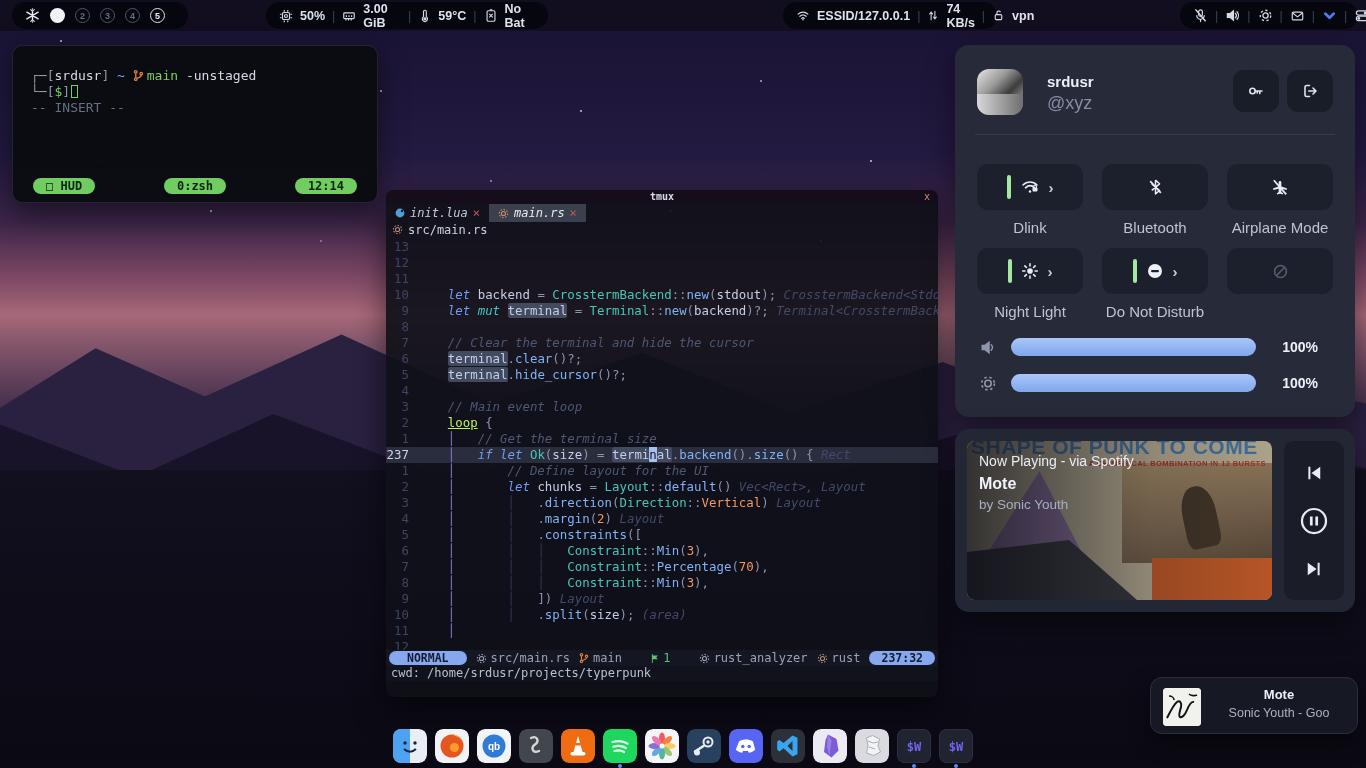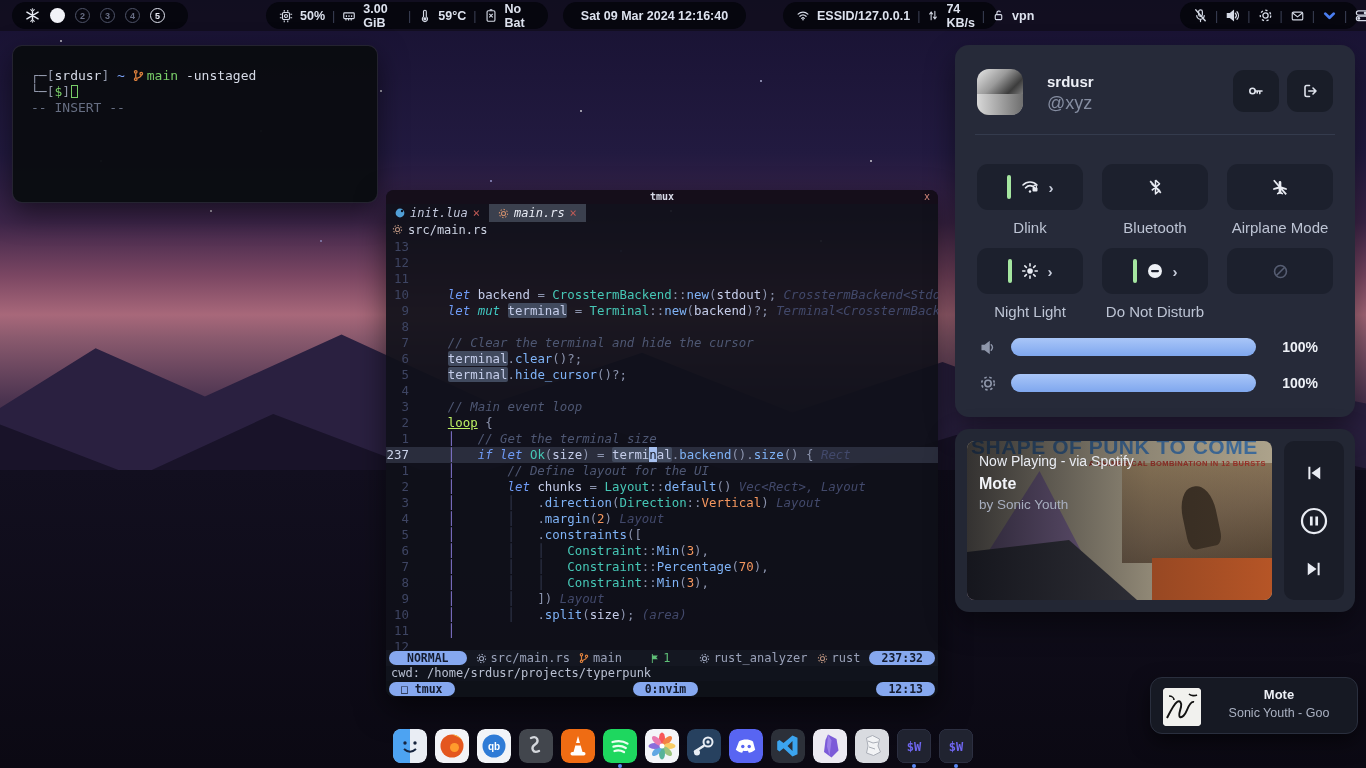--- a/index.html
+++ b/index.html
@@ -160,23 +160,20 @@
       <span>59°C</span>
       <span class="sep">|</span>
       <span class="icx">
           <svg width="14" height="14" viewBox="0 0 16 16" stroke="#d5dae6" stroke-width="1.3" fill="none">
             <rect x="3.5" y="2" width="9" height="12" rx="1.5"></rect>
             <path d="M6.5 1h3M6 9.5l4-4M6 5.5l4 4"></path>
           </svg>
         </span>
       <span>No Bat</span>
     </div>
-    <div class="pill" style="left:563px;width:183px;justify-content:center">
-      <span>Sat 09 Mar 2024 12:16:40</span>
-    </div>
     <div class="pill" style="left:783px;width:214px">
       <span class="icx">
           <svg width="14" height="13" viewBox="0 0 16 16" stroke="#d5dae6" stroke-width="1.5" fill="none" stroke-linecap="round">
             <path d="M2 6.3C5.5 2.9 10.5 2.9 14 6.3M4.2 9c2.4-2.2 5.2-2.2 7.6 0M6.4 11.5c1-.9 2.2-.9 3.2 0"></path>
             <circle cx="8" cy="13.2" r="1" fill="#d5dae6" stroke="none"></circle>
           </svg>
         </span>
       <span>ESSID/127.0.0.1</span>
       <span class="sep">|</span>
       <span class="icx">
@@ -246,20 +243,27 @@
       <div><span class="t-gray">┌─[</span><span>srdusr</span><span class="t-gray">] </span><span class="t-blue">~ </span><span class="icx" style="vertical-align:-2px">
             <svg width="11" height="13" viewBox="0 0 12 14" stroke="#e0823d" stroke-width="1.4" fill="none">
               <circle cx="3" cy="3" r="1.4"></circle>
               <circle cx="3" cy="11" r="1.4"></circle>
               <circle cx="9" cy="5" r="1.4"></circle>
               <path d="M3 4.5v5M9 6.5c0 2.2-2.5 2.6-4.4 3.3"></path>
             </svg>
           </span><span class="t-green" style="margin-left:3px">main</span><span> -unstaged</span></div>
       <div><span class="t-gray">└─[</span><span class="t-green">$</span><span class="t-gray">]</span><span class="term-cursor"></span></div>
       <div class="t-dim">-- INSERT --</div>
+    </div>
+    <div class="term-bar">
+      <span class="gpill" style="margin-left:10px">□ HUD</span>
+      <span class="flex1"></span>
+      <span class="gpill">0:zsh</span>
+      <span class="flex1"></span>
+      <span class="gpill" style="margin-right:10px">12:14</span>
     </div>
   </div>
 
   <div class="ed">
     <div class="ed-title">tmux</div>
     <div class="ed-close">x</div>
     <div class="tabs">
       <div class="tab">
         <span class="icx">
             <svg width="10" height="10" viewBox="0 0 10 10">
@@ -364,27 +368,20 @@
             <svg width="11" height="11" viewBox="0 0 16 16" stroke="#b08a78" stroke-width="1.6" fill="none">
               <circle cx="8" cy="8" r="3"></circle>
               <circle cx="8" cy="8" r="6" stroke-dasharray="2.2 2.4"></circle>
             </svg>
           </span>
           <span>rust</span>
         </span>
       <span class="bpill">237:32</span>
     </div>
     <div class="cmdline" style="font-family:'DejaVu Sans Mono',monospace">cwd: /home/srdusr/projects/typerpunk</div>
-    <div class="tmuxbar">
-      <span class="bpill">□ tmux</span>
-      <span class="flex1"></span>
-      <span class="bpill">0:nvim</span>
-      <span class="flex1"></span>
-      <span class="bpill">12:13</span>
-    </div>
   </div>
 
   <div class="panel">
     <div class="avatar"></div>
     <div class="uname">srdusr</div>
     <div class="uhandle">@xyz</div>
     <div class="ubtn" style="right:76px">
       <span class="icx">
           <svg width="18" height="16" viewBox="0 0 18 16" stroke="#dfe3ec" stroke-width="1.6" fill="none" stroke-linecap="round">
             <circle cx="5.5" cy="8" r="2.7"></circle>

